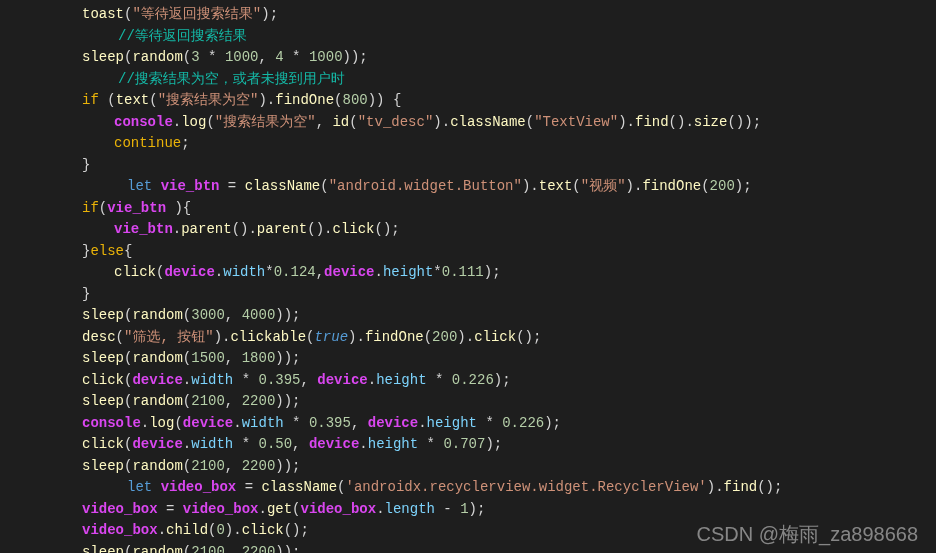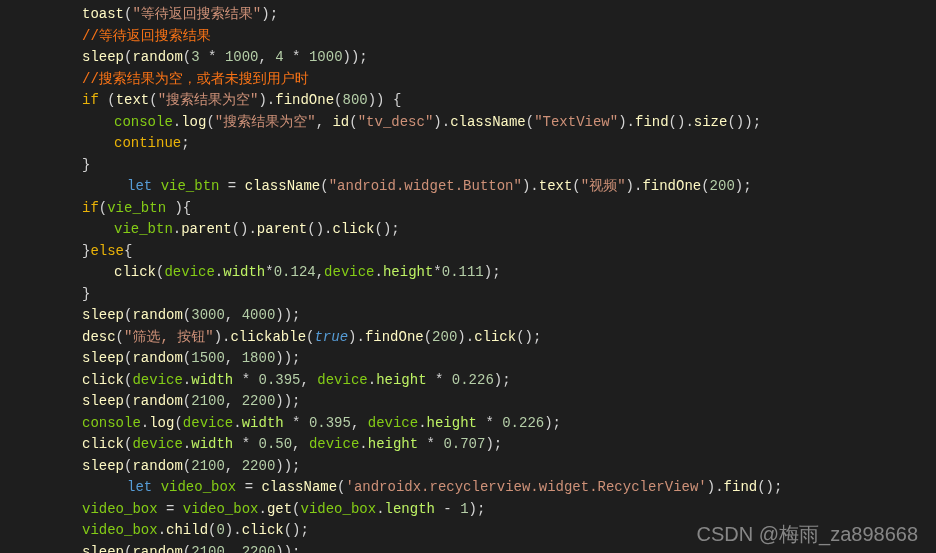--- a/index.html
+++ b/index.html
@@ -22,23 +22,23 @@
       display: flex;
       padding-left: 82px;
     }
     .i1 { padding-left: 32px; }
     .keyword { color: #569cd6; margin-left: 45px; }
     .keyword-ctrl { color: #eab308; }
     .func { color: #fef9c3; text-align: center; }
     .string { color: #ce9178; }
     .number { color: #b5cea8; }
     .const { color: #569cd6; font-style: italic; }
-    .comment { color: #f97316; }
-    .var { color: #84cc16; }
-    .prop { color: #bef264; }
+    .comment { color: #14b8a6; margin-left: 36px; }
+    .var { color: #d946ef; font-weight: bold; }
+    .prop { color: #7dd3fc; }
     .plain { color: #d4d4d4; }
     .watermark {
       position: absolute;
       bottom: 8px;
       right: 18px;
       color: rgba(220,220,220,0.55);
       font-family: Arial, sans-serif;
       font-size: 20px;
     }
   </style>

